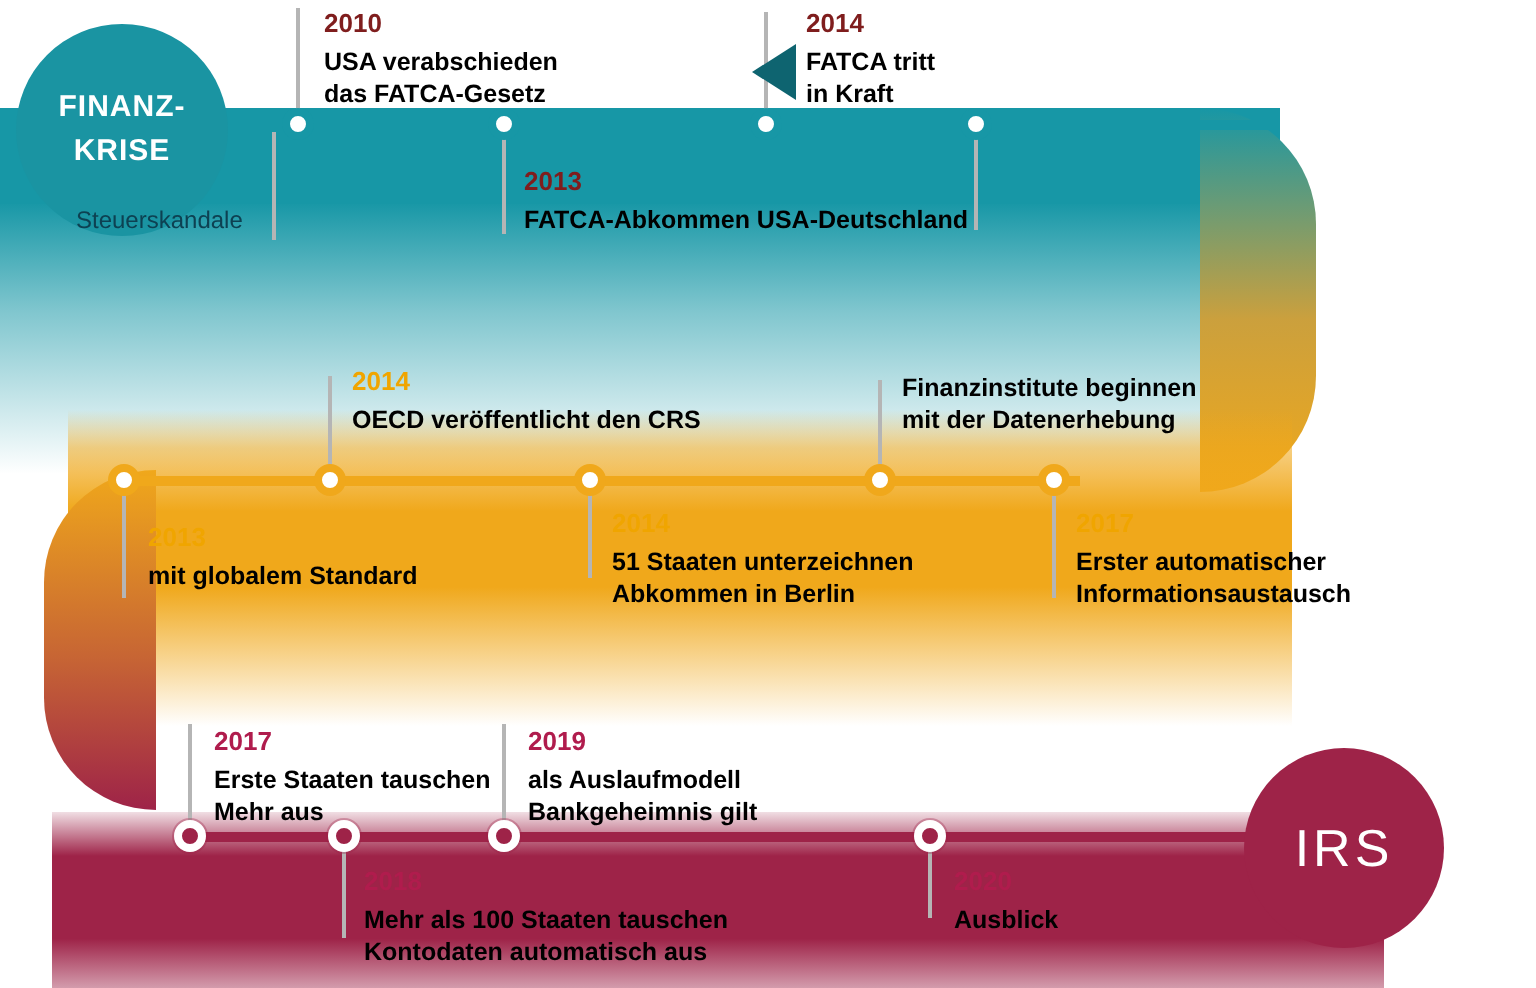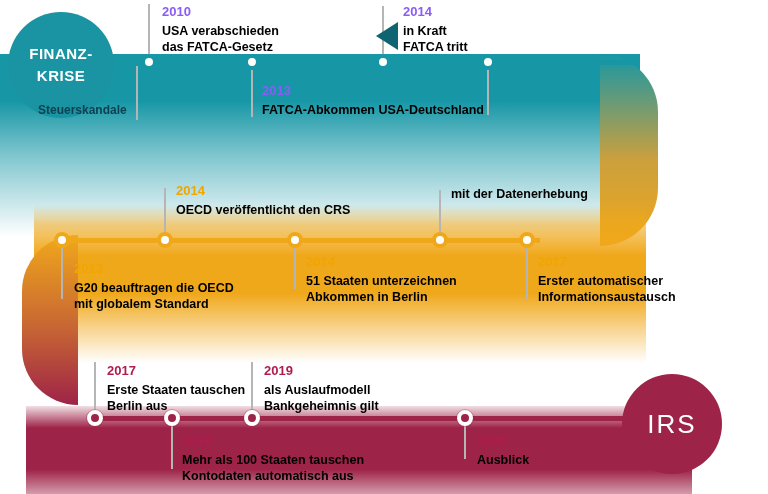--- a/index.html
+++ b/index.html
@@ -35,25 +35,25 @@
   
   .big-circle{border-radius:50%;z-index:5;display:flex;align-items:center;justify-content:center;
       text-align:center;color:#fff;font-weight:bold;}
   .fk{left:8px;top:12px;width:106px;height:106px;background:#1a94a2;
       font-size:15px;line-height:1.45;letter-spacing:.5px;}
   .irs{left:622px;top:374px;width:100px;height:100px;background:#9e2348;
       font-size:26px;letter-spacing:2px;font-weight:normal;}
   
   .event{z-index:6;width:215px;}
   .year{font-weight:bold;font-size:13px;line-height:1.15;margin-bottom:3px;}
-  .year.teal{color:#8b5cf6;}
+  .year.teal{color:#7f1d1d;}
   .year.gold{color:#f0a500;}
   .year.crimson{color:#b01c4d;}
   .etext{font-weight:bold;font-size:12.5px;line-height:1.3;color:#000000;}
-  .note{z-index:6;font-weight:bold;font-size:12px;color:#0d4152;width:98px;line-height:1.2;}
+  .note{z-index:6;font-weight:normal;font-size:12px;color:#0d4152;width:98px;line-height:1.2;}
   
   .ribbon{left:376px;top:22px;width:22px;height:28px;background:#0e6470;z-index:6;
       clip-path:polygon(100% 0,100% 100%,0 50%);}
 </style>
 </head>
 <body>
 
 <div id="stage">
 
   <div class="abs band-teal"></div>
@@ -119,52 +119,52 @@
     <div class="etext">USA verabschieden</div>
     <div class="etext">das FATCA-Gesetz</div>
   </div>
   <div class="abs event" style="left:262px;top:84px;width:230px">
     <div class="year teal">2013</div>
     <div class="etext">FATCA-Abkommen USA-Deutschland</div>
     <div class="etext"></div>
   </div>
   <div class="abs event" style="left:403px;top:5px">
     <div class="year teal">2014</div>
+    <div class="etext">FATCA tritt</div>
     <div class="etext">in Kraft</div>
-    <div class="etext">FATCA tritt</div>
   </div>
 
   <div class="abs event" style="left:74px;top:262px">
     <div class="year gold">2013</div>
-    <div class="etext">G20 beauftragen die OECD</div>
     <div class="etext">mit globalem Standard</div>
   </div>
   <div class="abs event" style="left:176px;top:184px">
     <div class="year gold">2014</div>
     <div class="etext">OECD veröffentlicht den CRS</div>
     <div class="etext"></div>
   </div>
   <div class="abs event" style="left:306px;top:255px">
     <div class="year gold">2014</div>
     <div class="etext">51 Staaten unterzeichnen</div>
     <div class="etext">Abkommen in Berlin</div>
   </div>
   <div class="abs event" style="left:451px;top:186px">
+    <div class="etext">Finanzinstitute beginnen</div>
     <div class="etext">mit der Datenerhebung</div>
   </div>
   <div class="abs event" style="left:538px;top:255px;width:160px">
     <div class="year gold">2017</div>
     <div class="etext">Erster automatischer</div>
     <div class="etext">Informationsaustausch</div>
   </div>
 
   <div class="abs event" style="left:107px;top:364px">
     <div class="year crimson">2017</div>
     <div class="etext">Erste Staaten tauschen</div>
-    <div class="etext">Berlin aus</div>
+    <div class="etext">Mehr aus</div>
   </div>
   <div class="abs event" style="left:182px;top:434px;width:240px">
     <div class="year crimson">2018</div>
     <div class="etext">Mehr als 100 Staaten tauschen</div>
     <div class="etext">Kontodaten automatisch aus</div>
   </div>
   <div class="abs event" style="left:264px;top:364px">
     <div class="year crimson">2019</div>
     <div class="etext">als Auslaufmodell</div>
     <div class="etext">Bankgeheimnis gilt</div>

